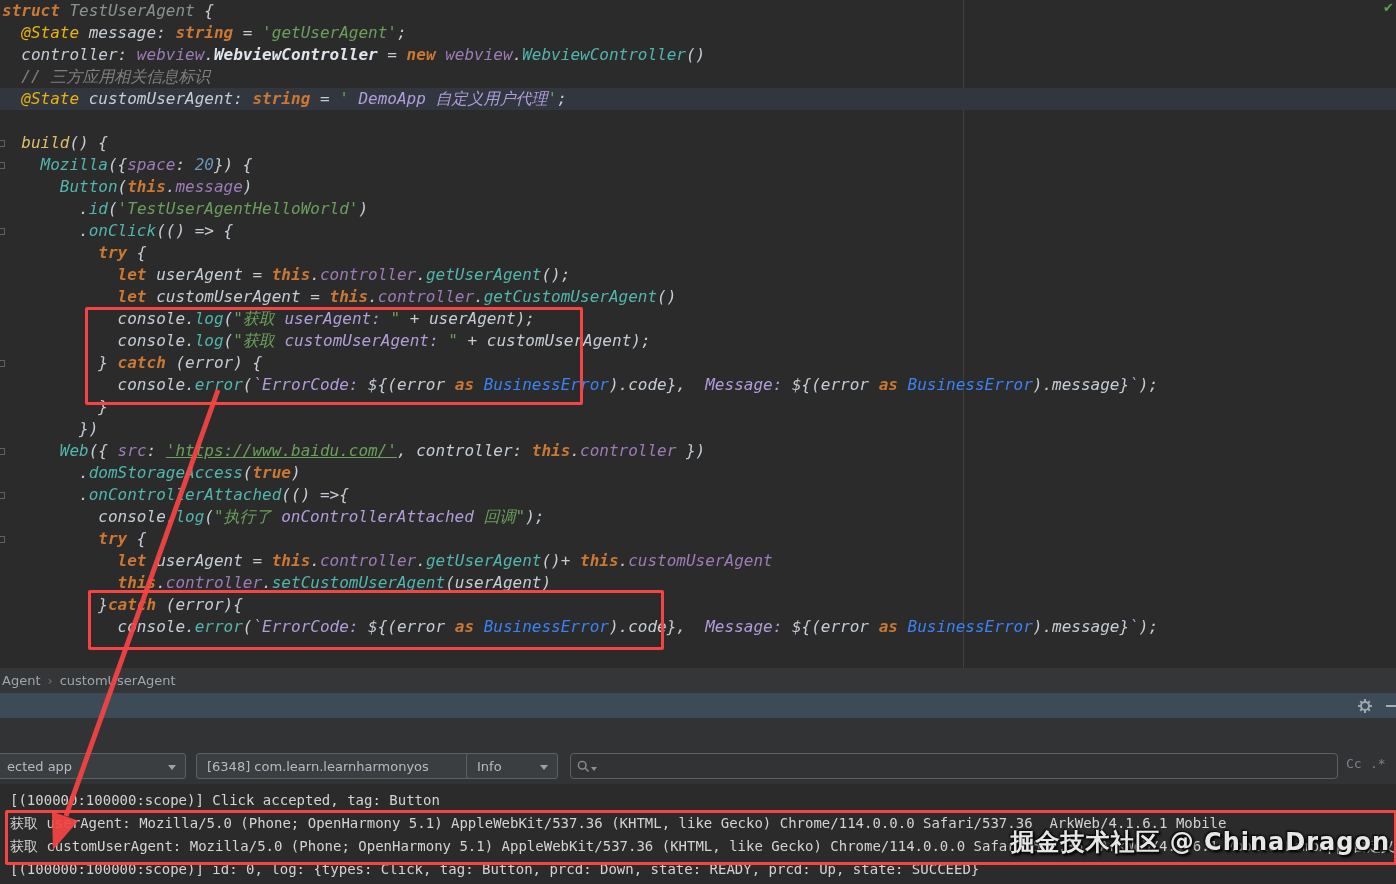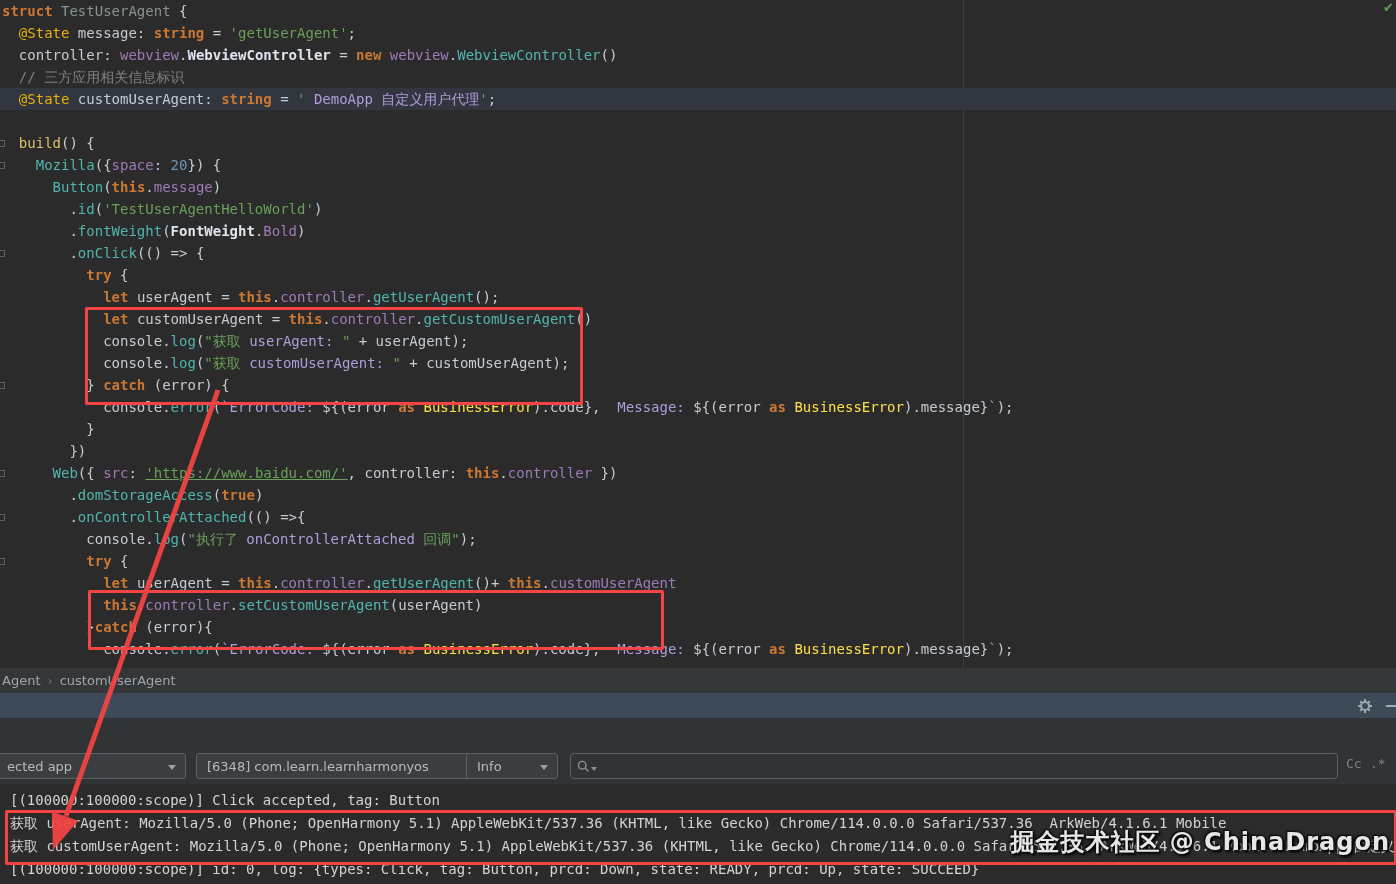--- a/index.html
+++ b/index.html
@@ -1,35 +1,35 @@
 <!DOCTYPE html>
 <html><head>
 <meta charset="utf-8">
 <style>
   html,body{margin:0;padding:0;width:1396px;height:884px;overflow:hidden;background:#2b2b2b;}
   body{position:relative;font-family:"DejaVu Sans",sans-serif;}
   
   #editor{position:absolute;left:0;top:0;width:1396px;height:668px;background:#2b2b2b;overflow:hidden;}
   #editor .margin-guide{position:absolute;left:963px;top:0;bottom:0;width:1px;background:#3f3f3f;}
-  #code-lines{position:absolute;left:0;top:0;width:1396px;font-family:"DejaVu Sans Mono",monospace;font-size:14px;}
+  #code-lines{position:absolute;left:0;top:0;width:1396px;font-family:"DejaVu Sans Mono",monospace;font-size:16px;font-style:italic;}
   .cl{position:relative;height:22px;line-height:22px;white-space:pre;padding-left:2px;}
   .cl.hl{background:#32363f;}
   .fold{position:absolute;left:-2px;top:8px;width:5px;height:5px;border:1px solid #5d6163;background:#2b2b2b;}
   .tk-kw{color:#cc7832;font-weight:bold;}
   .tk-ann{color:#eab308;}
   .tk-str{color:#69a05a;}
   .tk-stru{color:#69a05a;text-decoration:underline;}
   .tk-shl{color:#b19ddb;}
   .tk-num{color:#6897bb;}
   .tk-mth{color:#50b6ae;}
   .tk-fld{color:#9e7bb8;}
   .tk-pl{color:#c6ccd4;}
   .tk-clb{color:#dfe5ec;font-weight:bold;}
   .tk-cls{color:#8a9290;}
-  .tk-be{color:#fde047;}
+  .tk-be{color:#3b82f6;}
   .tk-cmt{color:#808080;}
   .tk-fn{color:#e0bf6a;}
   .inspect-check{position:absolute;right:2px;top:0px;font-size:13px;color:#57a64a;}
   
   #breadcrumb{position:absolute;left:0;top:668px;width:1396px;height:25px;background:#343638;border-bottom:5px solid #15803d;display:flex;align-items:center;font-size:13px;color:#9fa6ad;}
   .bc-item{margin:0 4px;cursor:default;}
   .bc-item:first-child{margin-left:2px;}
   .bc-sep{color:#6e747a;margin:0 3px;}
   
   #tw-header{position:absolute;left:0;top:693px;width:1396px;height:25px;background:#3d4a57;}
@@ -71,21 +71,20 @@
       <div class="cl"><span class="tk-kw">struct </span><span class="tk-cls">TestUserAgent </span><span class="tk-pl">{</span></div>
       <div class="cl"><span class="tk-ann">  @State </span><span class="tk-pl">message: </span><span class="tk-kw">string</span><span class="tk-pl"> = </span><span class="tk-str">'getUserAgent'</span><span class="tk-pl">;</span></div>
       <div class="cl"><span class="tk-pl">  controller: </span><span class="tk-fld">webview</span><span class="tk-pl">.</span><span class="tk-clb">WebviewController</span><span class="tk-pl"> = </span><span class="tk-kw">new </span><span class="tk-fld">webview</span><span class="tk-pl">.</span><span class="tk-mth">WebviewController</span><span class="tk-pl">()</span></div>
       <div class="cl"><span class="tk-cmt">  // 三方应用相关信息标识</span></div>
       <div class="cl hl"><span class="tk-ann">  @State </span><span class="tk-pl">customUserAgent: </span><span class="tk-kw">string</span><span class="tk-pl"> = </span><span class="tk-str">' </span><span class="tk-shl">DemoApp 自定义用户代理</span><span class="tk-str">'</span><span class="tk-pl">;</span></div>
       <div class="cl"></div>
       <div class="cl"><span class="fold"></span><span class="tk-fn">  build</span><span class="tk-pl">() {</span></div>
       <div class="cl"><span class="fold"></span><span class="tk-mth">    Mozilla</span><span class="tk-pl">({</span><span class="tk-fld">space</span><span class="tk-pl">: </span><span class="tk-num">20</span><span class="tk-pl">}) {</span></div>
       <div class="cl"><span class="tk-mth">      Button</span><span class="tk-pl">(</span><span class="tk-kw">this</span><span class="tk-pl">.</span><span class="tk-fld">message</span><span class="tk-pl">)</span></div>
       <div class="cl"><span class="tk-pl">        .</span><span class="tk-mth">id</span><span class="tk-pl">(</span><span class="tk-str">'TestUserAgentHelloWorld'</span><span class="tk-pl">)</span></div>
-      <div class="cl"><span class="tk-pl">        .</span><span class="tk-mth">fontWeight</span><span class="tk-pl">(</span><span class="tk-clb">FontWeight</span><span class="tk-pl">.</span><span class="tk-fld">Bold</span><span class="tk-pl">)</span></div>
       <div class="cl"><span class="fold"></span><span class="tk-pl">        .</span><span class="tk-mth">onClick</span><span class="tk-pl">(() =&gt; {</span></div>
       <div class="cl"><span class="tk-pl">          </span><span class="tk-kw">try</span><span class="tk-pl"> {</span></div>
       <div class="cl"><span class="tk-pl">            </span><span class="tk-kw">let</span><span class="tk-pl"> userAgent = </span><span class="tk-kw">this</span><span class="tk-pl">.</span><span class="tk-fld">controller</span><span class="tk-pl">.</span><span class="tk-mth">getUserAgent</span><span class="tk-pl">();</span></div>
       <div class="cl"><span class="tk-pl">            </span><span class="tk-kw">let</span><span class="tk-pl"> customUserAgent = </span><span class="tk-kw">this</span><span class="tk-pl">.</span><span class="tk-fld">controller</span><span class="tk-pl">.</span><span class="tk-mth">getCustomUserAgent</span><span class="tk-pl">()</span></div>
       <div class="cl"><span class="tk-pl">            console.</span><span class="tk-mth">log</span><span class="tk-pl">(</span><span class="tk-str">"获取 </span><span class="tk-shl">userAgent: </span><span class="tk-str">"</span><span class="tk-pl"> + userAgent);</span></div>
       <div class="cl"><span class="tk-pl">            console.</span><span class="tk-mth">log</span><span class="tk-pl">(</span><span class="tk-str">"获取 </span><span class="tk-shl">customUserAgent: </span><span class="tk-str">"</span><span class="tk-pl"> + customUserAgent);</span></div>
       <div class="cl"><span class="fold"></span><span class="tk-pl">          } </span><span class="tk-kw">catch</span><span class="tk-pl"> (error) {</span></div>
       <div class="cl"><span class="tk-pl">            console.</span><span class="tk-mth">error</span><span class="tk-pl">(</span><span class="tk-shl">`ErrorCode: </span><span class="tk-pl">${(error </span><span class="tk-kw">as</span><span class="tk-pl"> </span><span class="tk-be">BusinessError</span><span class="tk-pl">).code},  </span><span class="tk-shl">Message: </span><span class="tk-pl">${(error </span><span class="tk-kw">as</span><span class="tk-pl"> </span><span class="tk-be">BusinessError</span><span class="tk-pl">).message}</span><span class="tk-shl">`</span><span class="tk-pl">);</span></div>
       <div class="cl"><span class="tk-pl">          }</span></div>
       <div class="cl"><span class="tk-pl">        })</span></div>

